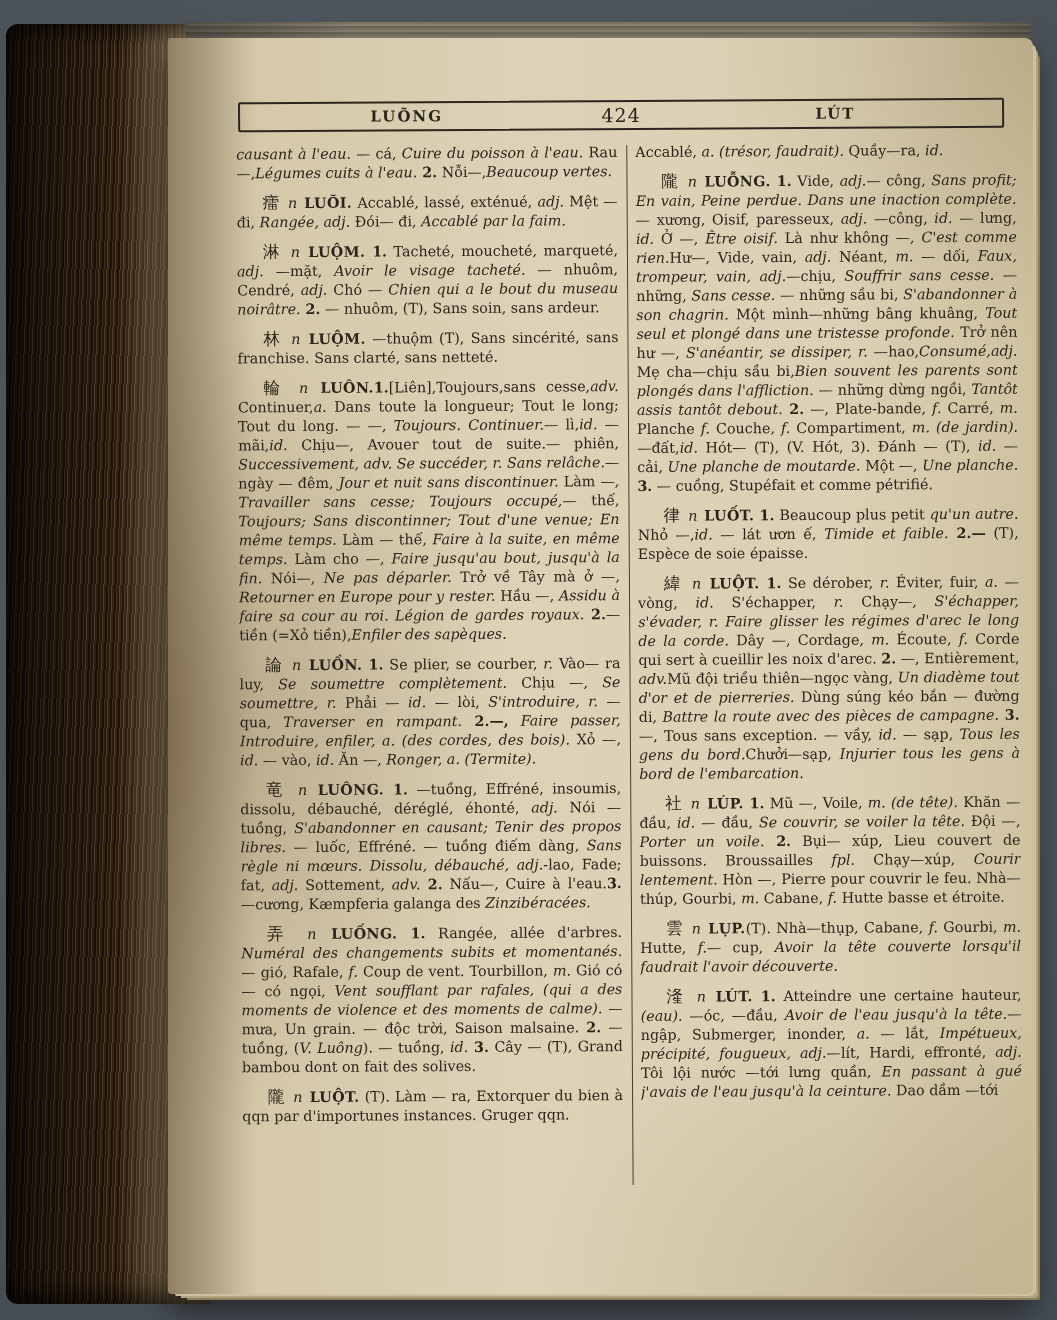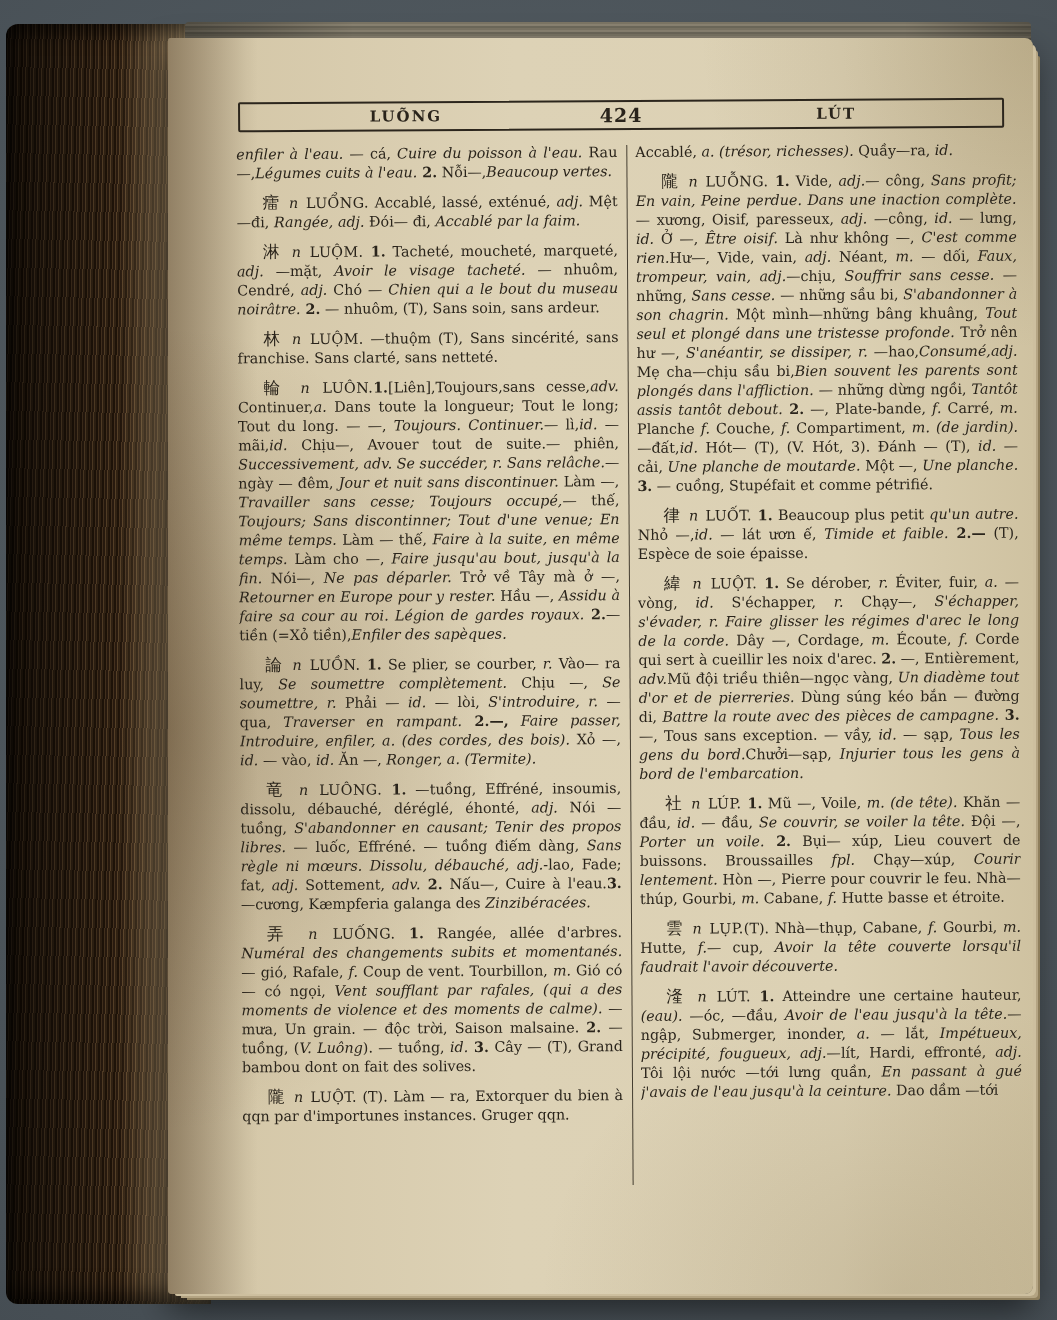--- a/index.html
+++ b/index.html
@@ -54,32 +54,32 @@
     transform:rotate(-0.35deg);transform-origin:50% 0;
     color:#2a241b;
   }
   .header-box{
     width:766px;height:30px;margin-left:2px;
     border:2px solid #2c261d;border-radius:2px;
     display:grid;grid-template-columns:1fr auto 1fr;align-items:center;
     box-sizing:border-box;
   }
   .rh{font-size:15px;letter-spacing:2px;text-align:center;font-weight:600;}
-  .pageno{font-size:19px;font-weight:bold;padding:0 28px;letter-spacing:1px;}
+  .pageno{font-size:19px;font-weight:normal;padding:0 28px;letter-spacing:1px;}
   .cols{display:flex;margin-top:13px;}
   .col{
     width:381px;height:1046px;overflow:hidden;
     font-size:14.3px;line-height:19px;text-align:justify;
   }
   .divider{width:1px;background:#443d30;margin:2px 8px 0 9px;height:1040px;}
   p.entry{margin:0 0 10px;}
   p.entry.has-head{text-indent:26px;}
   .cjk{font-size:16.5px;letter-spacing:1px;}
   .pos{font-style:italic;padding:0 2px;}
-  .head{font-weight:normal;letter-spacing:.4px;}
+  .head{font-weight:bold;letter-spacing:.4px;}
   .rn{font-style:normal;}
   .it{font-style:italic;}
   .bd{font-weight:bold;}
 </style>
 </head>
 <body>
 
 <div class="scene">
   <div class="pages-left"></div>
   <div class="top-edges"></div>
@@ -87,33 +87,33 @@
     <div class="gutter-shadow"></div>
   </div>
   <div class="content">
     <div class="header-box">
       <span class="rh">LUÕNG</span>
       <span class="pageno">424</span>
       <span class="rh">LÚT</span>
     </div>
     <div class="cols">
       <div class="col">
-          <p class="entry"><span class="it">enfiler à l'eau.</span><span class="rn"> — cá, </span><span class="it">Cuire du poisson à l'eau.</span><span class="rn"> Rau —,</span><span class="it">Légumes cuits à l'eau.</span><span class="bd"> 2.</span><span class="rn"> Nỗi—,</span><span class="it">Beaucoup vertes.</span></p>
-          <p class="entry has-head"><span class="cjk">癗</span><span class="pos"> n </span><span class="head">LUỔNG.</span><span class="rn"> Accablé, lassé, exténué, </span><span class="it">adj.</span><span class="rn"> Mệt —đi, </span><span class="it">Rangée, adj.</span><span class="rn"> Đói— đi, </span><span class="it">Accablé par la faim.</span></p>
+          <p class="entry"><span class="it">causant à l'eau.</span><span class="rn"> — cá, </span><span class="it">Cuire du poisson à l'eau.</span><span class="rn"> Rau —,</span><span class="it">Légumes cuits à l'eau.</span><span class="bd"> 2.</span><span class="rn"> Nỗi—,</span><span class="it">Beaucoup vertes.</span></p>
+          <p class="entry has-head"><span class="cjk">癗</span><span class="pos"> n </span><span class="head">LUÕI.</span><span class="rn"> Accablé, lassé, exténué, </span><span class="it">adj.</span><span class="rn"> Mệt —đi, </span><span class="it">Rangée, adj.</span><span class="rn"> Đói— đi, </span><span class="it">Accablé par la faim.</span></p>
           <p class="entry has-head"><span class="cjk">淋</span><span class="pos"> n </span><span class="head">LUỘM.</span><span class="bd"> 1.</span><span class="rn"> Tacheté, moucheté, marqueté, </span><span class="it">adj.</span><span class="rn"> —mặt, </span><span class="it">Avoir le visage tacheté.</span><span class="rn"> — nhuôm, Cendré, </span><span class="it">adj.</span><span class="rn"> Chó — </span><span class="it">Chien qui a le bout du museau noirâtre.</span><span class="bd"> 2.</span><span class="rn"> — nhuôm, (T), Sans soin, sans ardeur.</span></p>
           <p class="entry has-head"><span class="cjk">林</span><span class="pos"> n </span><span class="head">LUỘM.</span><span class="rn"> —thuộm (T), Sans sincérité, sans franchise. Sans clarté, sans netteté.</span></p>
           <p class="entry has-head"><span class="cjk">輪</span><span class="pos"> n </span><span class="head">LUÔN.</span><span class="bd">1.</span><span class="rn">[Liên],Toujours,sans cesse,</span><span class="it">adv.</span><span class="rn"> Continuer,</span><span class="it">a.</span><span class="rn"> Dans toute la longueur; Tout le long; Tout du long. — —, </span><span class="it">Toujours. Continuer.</span><span class="rn">— lì,</span><span class="it">id.</span><span class="rn"> — mãi,</span><span class="it">id.</span><span class="rn"> Chịu—, Avouer tout de suite.— phiên, </span><span class="it">Successivement, adv. Se succéder, r. Sans relâche.</span><span class="rn">— ngày — đêm, </span><span class="it">Jour et nuit sans discontinuer.</span><span class="rn"> Làm —, </span><span class="it">Travailler sans cesse; Toujours occupé,</span><span class="rn">— thế, </span><span class="it">Toujours; Sans discontinner; Tout d'une venue; En même temps.</span><span class="rn"> Làm — thế, </span><span class="it">Faire à la suite, en même temps.</span><span class="rn"> Làm cho —, </span><span class="it">Faire jusqu'au bout, jusqu'à la fin.</span><span class="rn"> Nói—, </span><span class="it">Ne pas déparler.</span><span class="rn"> Trở về Tây mà ở —, </span><span class="it">Retourner en Europe pour y rester.</span><span class="rn"> Hầu —, </span><span class="it">Assidu à faire sa cour au roi. Légion de gardes royaux.</span><span class="bd"> 2.</span><span class="rn">—tiền (=Xỏ tiền),</span><span class="it">Enfiler des sapèques.</span></p>
           <p class="entry has-head"><span class="cjk">論</span><span class="pos"> n </span><span class="head">LUỒN.</span><span class="bd"> 1.</span><span class="rn"> Se plier, se courber, </span><span class="it">r.</span><span class="rn"> Vào— ra luy, </span><span class="it">Se soumettre complètement.</span><span class="rn"> Chịu —, </span><span class="it">Se soumettre, r.</span><span class="rn"> Phải — </span><span class="it">id.</span><span class="rn"> — lòi, </span><span class="it">S'introduire, r.</span><span class="rn"> — qua, </span><span class="it">Traverser en rampant.</span><span class="bd"> 2.—,</span><span class="it"> Faire passer, Introduire, enfiler, a. (des cordes, des bois).</span><span class="rn"> Xỏ —, </span><span class="it">id.</span><span class="rn"> — vào, </span><span class="it">id.</span><span class="rn"> Ăn —, </span><span class="it">Ronger, a. (Termite).</span></p>
           <p class="entry has-head"><span class="cjk">竜</span><span class="pos"> n </span><span class="head">LUÔNG.</span><span class="bd"> 1.</span><span class="rn"> —tuồng, Effréné, insoumis, dissolu, débauché, déréglé, éhonté, </span><span class="it">adj.</span><span class="rn"> Nói —tuồng, </span><span class="it">S'abandonner en causant; Tenir des propos libres.</span><span class="rn"> — luốc, Effréné. — tuồng điếm dàng, </span><span class="it">Sans règle ni mœurs. Dissolu, débauché, adj.</span><span class="rn">-lao, Fade; fat, </span><span class="it">adj.</span><span class="rn"> Sottement, </span><span class="it">adv.</span><span class="bd"> 2.</span><span class="rn"> Nấu—, Cuire à l'eau.</span><span class="bd">3.</span><span class="rn"> —cương, Kæmpferia galanga des </span><span class="it">Zinzibéracées.</span></p>
           <p class="entry has-head"><span class="cjk">弄</span><span class="pos"> n </span><span class="head">LUỐNG.</span><span class="bd"> 1.</span><span class="rn"> Rangée, allée d'arbres. </span><span class="it">Numéral des changements subits et momentanés.</span><span class="rn"> — gió, Rafale, </span><span class="it">f.</span><span class="rn"> Coup de vent. Tourbillon, </span><span class="it">m.</span><span class="rn"> Gió có — có ngọi, </span><span class="it">Vent soufflant par rafales, (qui a des moments de violence et des moments de calme).</span><span class="rn"> — mưa, Un grain. — độc trời, Saison malsaine. </span><span class="bd">2.</span><span class="rn"> — tuồng, (</span><span class="it">V. Luông</span><span class="rn">). — tuồng, </span><span class="it">id.</span><span class="bd"> 3.</span><span class="rn"> Cây — (T), Grand bambou dont on fait des solives.</span></p>
           <p class="entry has-head"><span class="cjk">隴</span><span class="pos"> n </span><span class="head">LUỘT.</span><span class="rn"> (T). Làm — ra, Extorquer du bien à qqn par d'importunes instances. Gruger qqn.</span></p>
         </div>
       <div class="divider"></div>
       <div class="col">
-          <p class="entry"><span class="rn">Accablé, </span><span class="it">a. (trésor, richesses).</span><span class="rn"> Quầy—ra, </span><span class="it">id.</span></p>
+          <p class="entry"><span class="rn">Accablé, </span><span class="it">a. (trésor, faudrait).</span><span class="rn"> Quầy—ra, </span><span class="it">id.</span></p>
           <p class="entry has-head"><span class="cjk">隴</span><span class="pos"> n </span><span class="head">LUỖNG.</span><span class="bd"> 1.</span><span class="rn"> Vide, </span><span class="it">adj.</span><span class="rn">— công, </span><span class="it">Sans profit; En vain, Peine perdue. Dans une inaction complète.</span><span class="rn"> — xương, Oisif, paresseux, </span><span class="it">adj.</span><span class="rn"> —công, </span><span class="it">id.</span><span class="rn"> — lưng, </span><span class="it">id.</span><span class="rn"> Ở —, </span><span class="it">Être oisif.</span><span class="rn"> Là như không —, </span><span class="it">C'est comme rien.</span><span class="rn">Hư—, Vide, vain, </span><span class="it">adj.</span><span class="rn"> Néant, </span><span class="it">m.</span><span class="rn"> — dối, </span><span class="it">Faux, trompeur, vain, adj.</span><span class="rn">—chịu, </span><span class="it">Souffrir sans cesse.</span><span class="rn"> — những, </span><span class="it">Sans cesse.</span><span class="rn"> — những sầu bi, </span><span class="it">S'abandonner à son chagrin.</span><span class="rn"> Một mình—những bâng khuâng, </span><span class="it">Tout seul et plongé dans une tristesse profonde.</span><span class="rn"> Trở nên hư —, </span><span class="it">S'anéantir, se dissiper, r.</span><span class="rn"> —hao,</span><span class="it">Consumé,adj.</span><span class="rn"> Mẹ cha—chịu sầu bi,</span><span class="it">Bien souvent les parents sont plongés dans l'affliction.</span><span class="rn"> — những dừng ngồi, </span><span class="it">Tantôt assis tantôt debout.</span><span class="bd"> 2.</span><span class="rn"> —, Plate-bande, </span><span class="it">f.</span><span class="rn"> Carré, </span><span class="it">m.</span><span class="rn"> Planche </span><span class="it">f.</span><span class="rn"> Couche, </span><span class="it">f.</span><span class="rn"> Compartiment, </span><span class="it">m. (de jardin).</span><span class="rn"> —đất,</span><span class="it">id.</span><span class="rn"> Hót— (T), (V. Hót, 3). Đánh — (T), </span><span class="it">id.</span><span class="rn"> — cải, </span><span class="it">Une planche de moutarde.</span><span class="rn"> Một —, </span><span class="it">Une planche.</span><span class="bd"> 3.</span><span class="rn"> — cuồng, Stupéfait et comme pétrifié.</span></p>
           <p class="entry has-head"><span class="cjk">律</span><span class="pos"> n </span><span class="head">LUỐT.</span><span class="bd"> 1.</span><span class="rn"> Beaucoup plus petit </span><span class="it">qu'un autre.</span><span class="rn"> Nhỏ —,</span><span class="it">id.</span><span class="rn"> — lát ươn ế, </span><span class="it">Timide et faible.</span><span class="bd"> 2.—</span><span class="rn"> (T), Espèce de soie épaisse.</span></p>
           <p class="entry has-head"><span class="cjk">緯</span><span class="pos"> n </span><span class="head">LUỘT.</span><span class="bd"> 1.</span><span class="rn"> Se dérober, </span><span class="it">r.</span><span class="rn"> Éviter, fuir, </span><span class="it">a.</span><span class="rn"> — vòng, </span><span class="it">id.</span><span class="rn"> S'échapper, </span><span class="it">r.</span><span class="rn"> Chạy—, </span><span class="it">S'échapper, s'évader, r. Faire glisser les régimes d'arec le long de la corde.</span><span class="rn"> Dây —, Cordage, </span><span class="it">m.</span><span class="rn"> Écoute, </span><span class="it">f.</span><span class="rn"> Corde qui sert à cueillir les noix d'arec. </span><span class="bd">2.</span><span class="rn"> —, Entièrement, </span><span class="it">adv.</span><span class="rn">Mũ đội triều thiên—ngọc vàng, </span><span class="it">Un diadème tout d'or et de pierreries.</span><span class="rn"> Dùng súng kéo bắn — đường di, </span><span class="it">Battre la route avec des pièces de campagne.</span><span class="bd"> 3.</span><span class="rn"> —, Tous sans exception. — vầy, </span><span class="it">id.</span><span class="rn"> — sạp, </span><span class="it">Tous les gens du bord.</span><span class="rn">Chưởi—sạp, </span><span class="it">Injurier tous les gens à bord de l'embarcation.</span></p>
           <p class="entry has-head"><span class="cjk">社</span><span class="pos"> n </span><span class="head">LÚP.</span><span class="bd"> 1.</span><span class="rn"> Mũ —, Voile, </span><span class="it">m. (de tête).</span><span class="rn"> Khăn — đầu, </span><span class="it">id.</span><span class="rn"> — đầu, </span><span class="it">Se couvrir, se voiler la tête.</span><span class="rn"> Đội —, </span><span class="it">Porter un voile.</span><span class="bd"> 2.</span><span class="rn"> Bụi— xúp, Lieu couvert de buissons. Broussailles </span><span class="it">fpl.</span><span class="rn"> Chạy—xúp, </span><span class="it">Courir lentement.</span><span class="rn"> Hòn —, Pierre pour couvrir le feu. Nhà— thúp, Gourbi, </span><span class="it">m.</span><span class="rn"> Cabane, </span><span class="it">f.</span><span class="rn"> Hutte basse et étroite.</span></p>
           <p class="entry has-head"><span class="cjk">雲</span><span class="pos"> n </span><span class="head">LỤP.</span><span class="rn">(T). Nhà—thụp, Cabane, </span><span class="it">f.</span><span class="rn"> Gourbi, </span><span class="it">m.</span><span class="rn"> Hutte, </span><span class="it">f.</span><span class="rn">— cup, </span><span class="it">Avoir la tête couverte lorsqu'il faudrait l'avoir découverte.</span></p>
           <p class="entry has-head"><span class="cjk">湰</span><span class="pos"> n </span><span class="head">LÚT.</span><span class="bd"> 1.</span><span class="rn"> Atteindre une certaine hauteur, </span><span class="it">(eau).</span><span class="rn"> —óc, —đầu, </span><span class="it">Avoir de l'eau jusqu'à la tête.</span><span class="rn">— ngập, Submerger, inonder, </span><span class="it">a.</span><span class="rn"> — lắt, </span><span class="it">Impétueux, précipité, fougueux, adj.</span><span class="rn">—lít, Hardi, effronté, </span><span class="it">adj.</span><span class="rn"> Tôi lội nước —tới lưng quần, </span><span class="it">En passant à gué j'avais de l'eau jusqu'à la ceinture.</span><span class="rn"> Dao dầm —tới</span></p>
         </div>
     </div>
   </div>
 </div>

